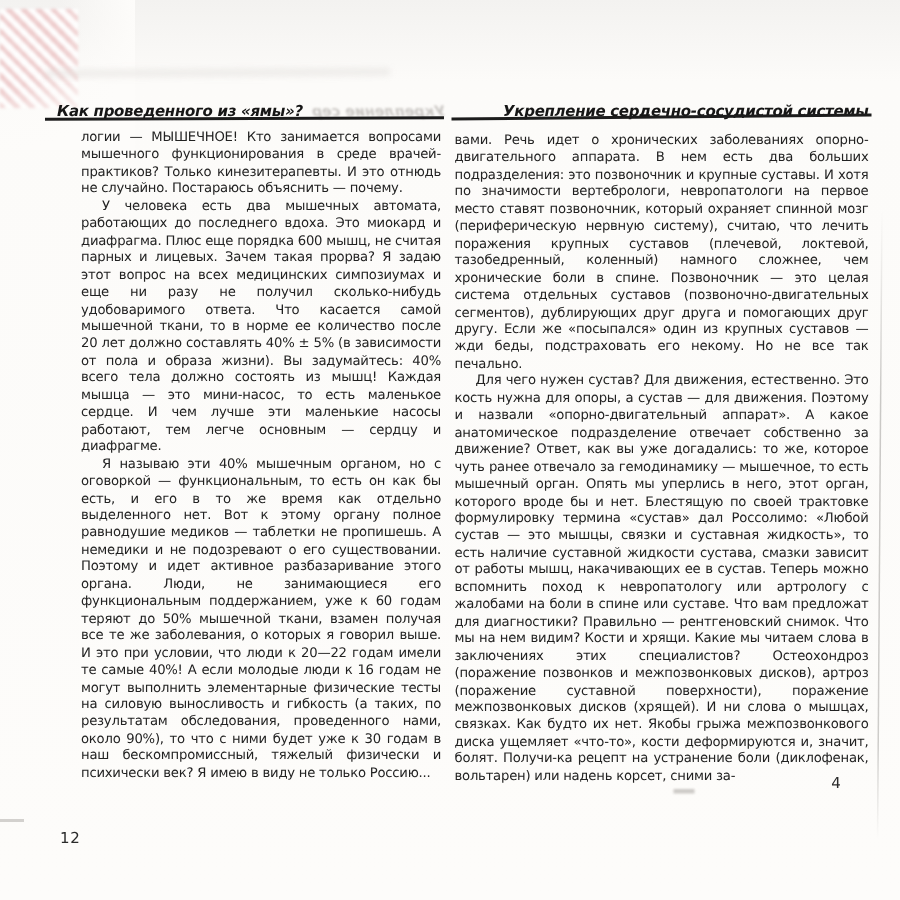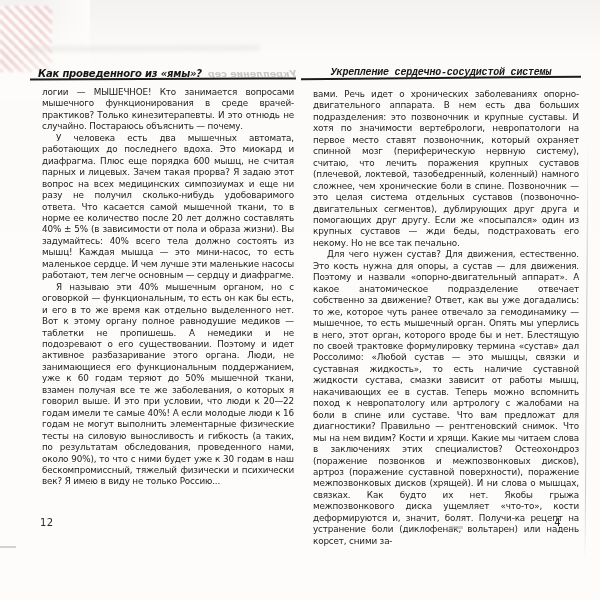--- a/index.html
+++ b/index.html
@@ -21,52 +21,52 @@
   }
   .fabric-fade{
     position:absolute;left:0;top:0;width:90px;height:100px;
     background:radial-gradient(ellipse at 0% 20%, rgba(253,252,250,0) 0%, rgba(253,252,250,0) 35%, #fdfcfa 72%);
   }
   .page{position:absolute;top:0;height:600px;}
   .page.left{left:30px;width:266px;}
   .page.right{left:301px;width:280px;}
 
   .hdr-row{position:absolute;top:62px;left:8px;right:2px;height:14px;white-space:nowrap;}
-  .page.right .hdr-row{text-align:center;left:2px;right:2px;font-family:Liberation Mono, monospace;}
+  .page.right .hdr-row{text-align:right;left:2px;right:2px;}
   .hdr{
     font-weight:bold;font-style:italic;font-size:10px;letter-spacing:-0.2px;color:#161616;
   }
   .ghost{
     display:inline-block;margin-left:6px;
     font-weight:bold;font-style:italic;font-size:9.5px;color:#cbc8c5;
     transform:scaleX(-1);filter:blur(.6px);
   }
   .bleed-band{
     position:absolute;left:30px;top:46px;width:230px;height:5px;
     background:#dddad7;opacity:.45;filter:blur(2px);transform:rotate(-.3deg);
   }
   .rule{position:absolute;left:0;right:0;top:78px;height:1.6px;background:#1c1c1c;}
   .page.left .rule{transform:rotate(-.25deg);}
   .page.right .rule{transform:rotate(-.55deg);top:77px;}
 
   .body{
-    position:absolute;left:12px;right:2px;top:87px;
+    position:absolute;left:24px;right:2px;top:87px;
     font-size:8.8px;line-height:11.45px;letter-spacing:-0.15px;
     text-align:justify;color:#222;
   }
-  .page.right .body{left:12px;right:2px;top:89px;}
+  .page.right .body{left:2px;right:2px;top:89px;}
   .body p{margin:0;text-indent:14px;}
   .body p.noindent{text-indent:0;}
   .section-heading{
     margin:13px 0 9px 0;text-align:center;
     font-size:10.5px;font-weight:bold;font-style:italic;letter-spacing:-0.1px;color:#141414;
     text-indent:0;
   }
   .pagenum{position:absolute;top:517px;font-size:10px;color:#2a2a2a;letter-spacing:.5px;}
-  .page.left .pagenum{left:10px;}
+  .page.left .pagenum{left:10px;margin-top:37px;}
   .page.right .pagenum{right:20px;}
 
   .edge-line{
     position:absolute;left:586px;top:140px;width:1px;height:420px;
     background:linear-gradient(180deg,rgba(170,168,165,0) 0%,rgba(160,158,155,.55) 30%,rgba(160,158,155,.5) 85%,rgba(170,168,165,0) 100%);
     transform:rotate(.4deg);
   }
   .smudge-a{position:absolute;left:0;top:546px;width:16px;height:2px;background:#c9c7c4;opacity:.8;filter:blur(.5px);}
   .smudge-b{position:absolute;left:449px;top:526px;width:14px;height:2.5px;background:#b9b6b2;opacity:.7;filter:blur(.6px);}
 </style>

